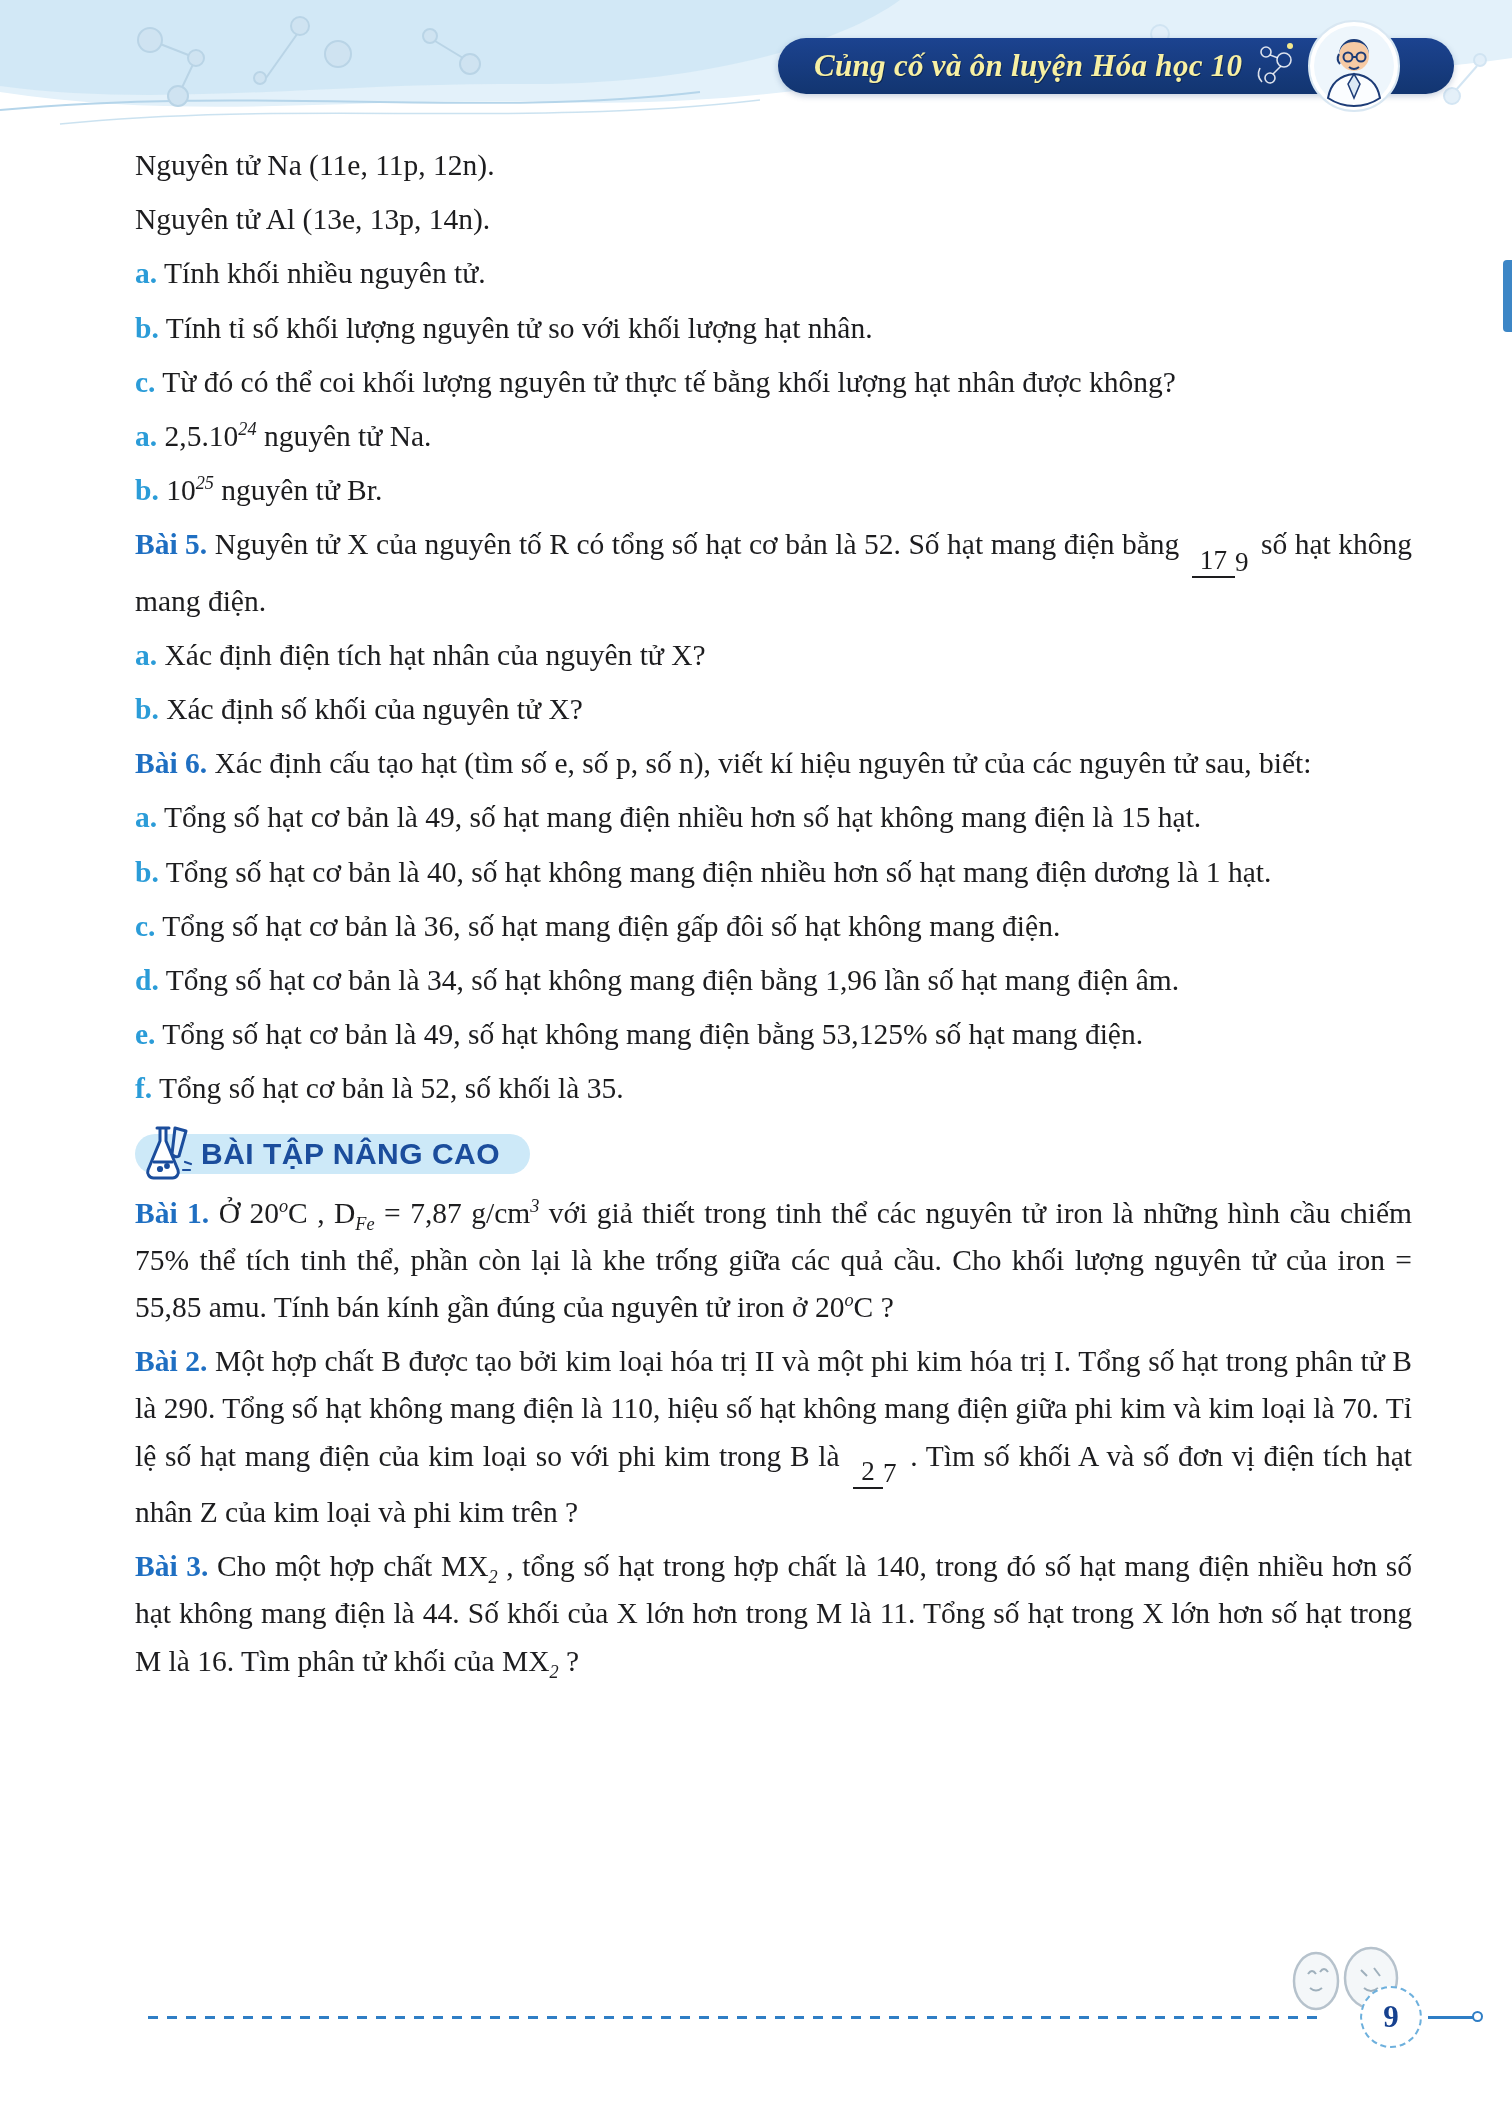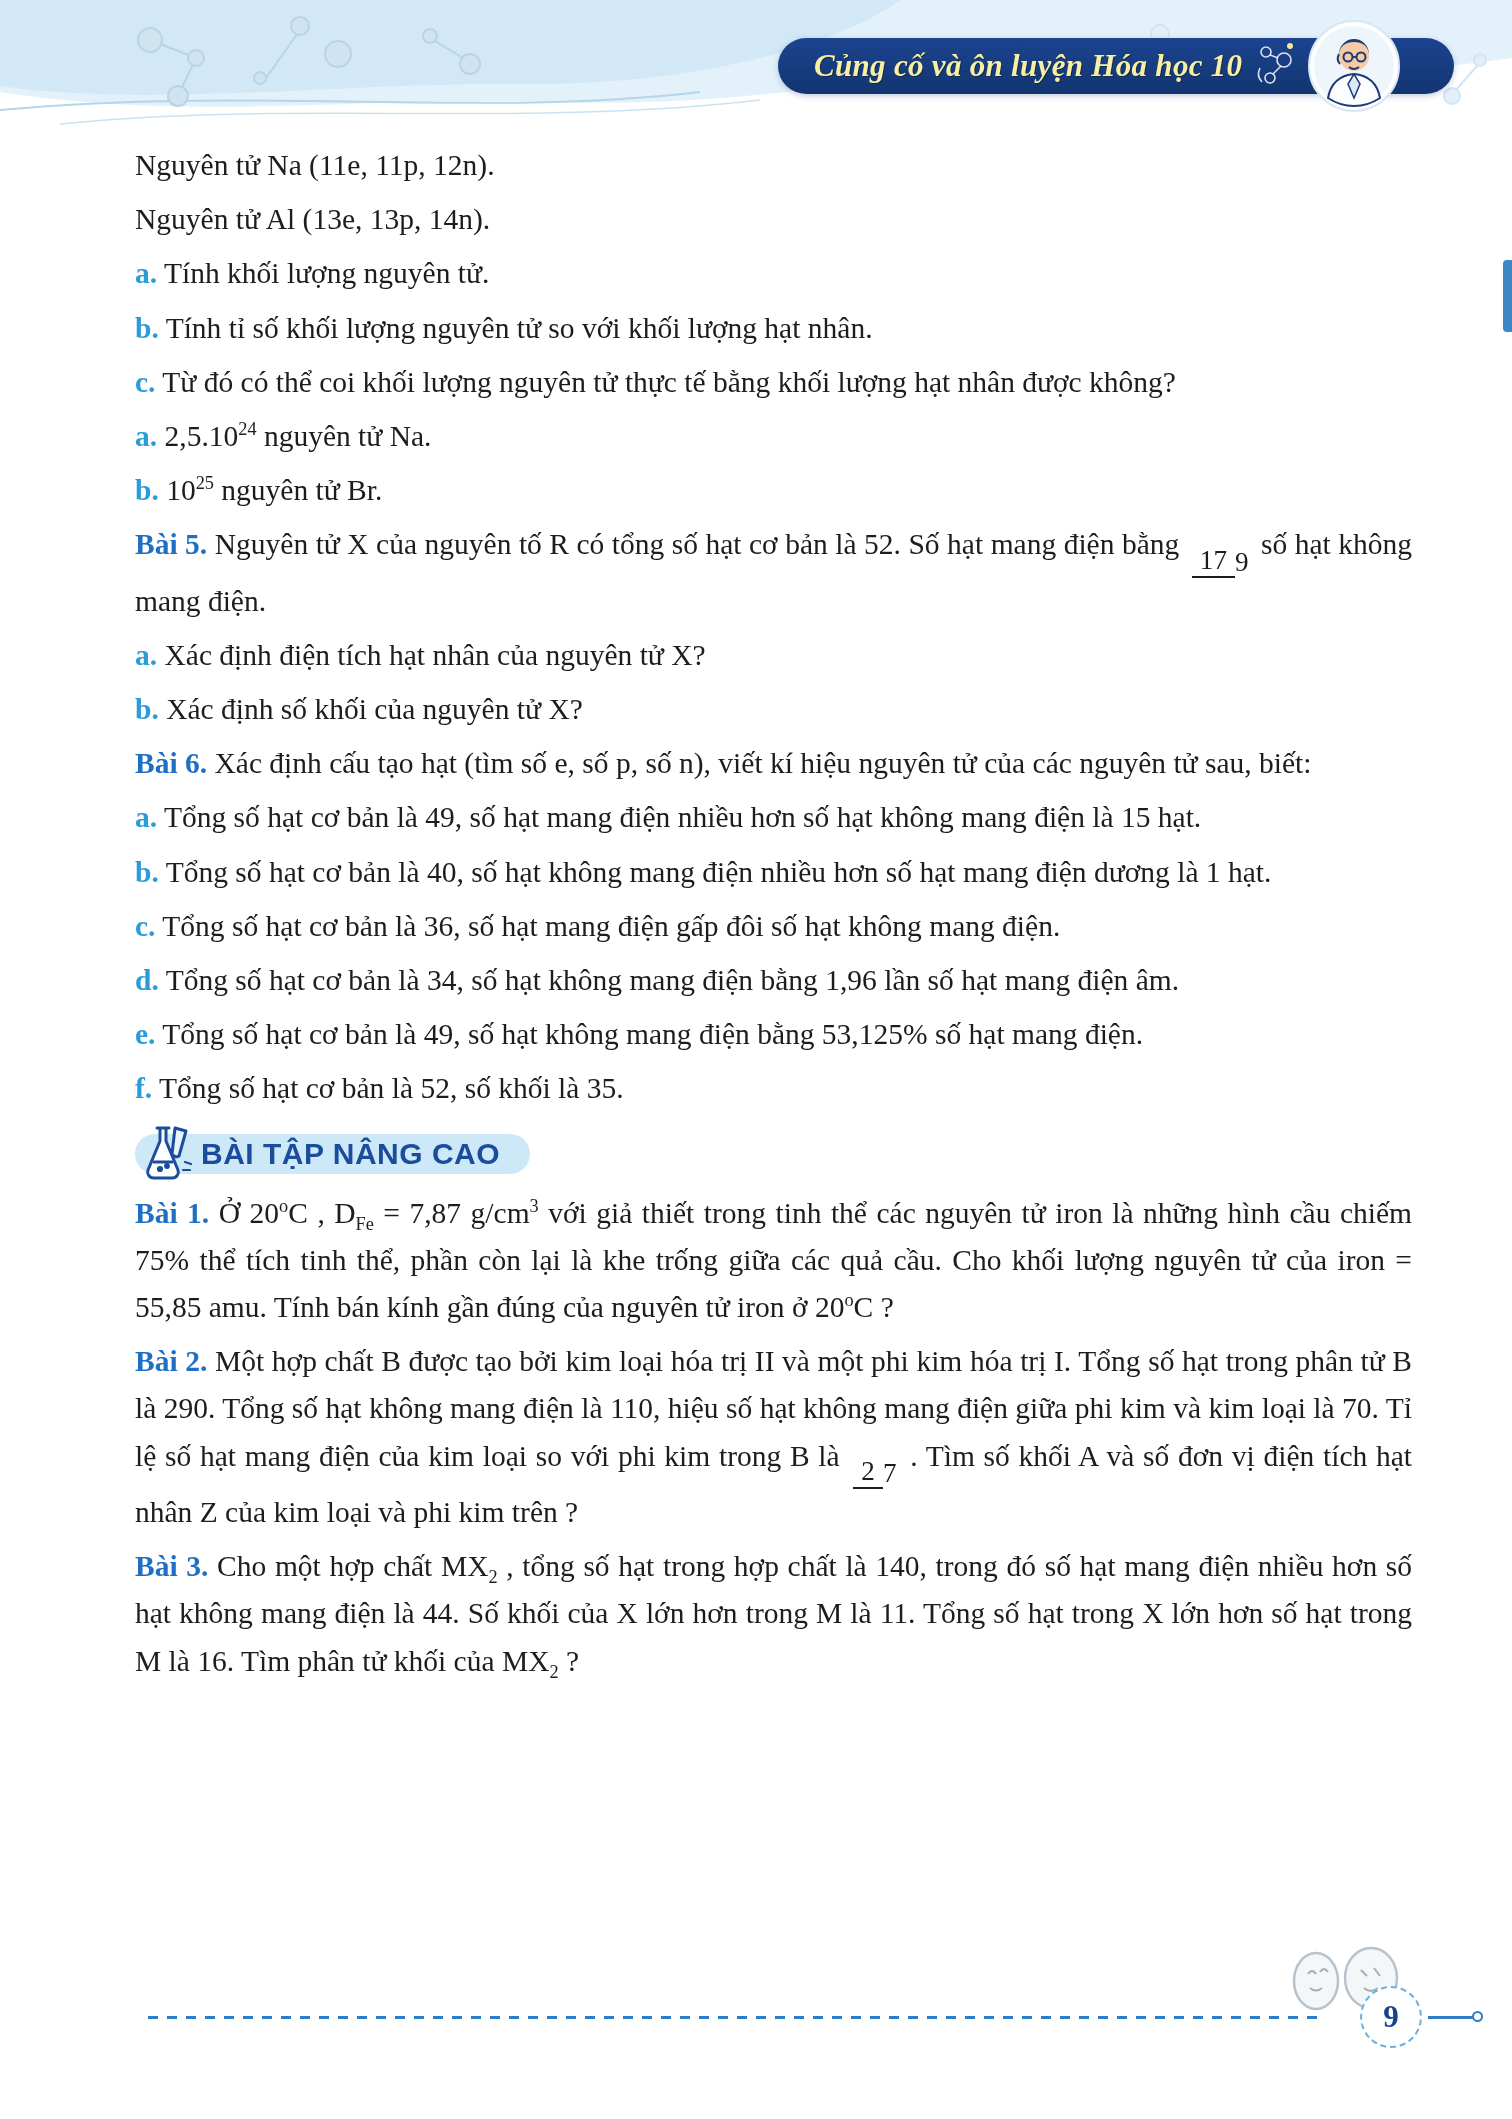--- a/index.html
+++ b/index.html
@@ -61,21 +61,21 @@
   }
 
   
   .content{
     position:absolute;left:135px;top:142px;width:1277px;
     font-size:29.5px;line-height:1.6;
   }
   .para{margin:0 0 7px 0;text-align:justify;}
   .para .bai{color:var(--accent-bai);font-weight:700;}
   .para .letter{color:var(--accent-letter);font-weight:700;}
-  sup,sub{line-height:0;font-size:.62em;}
+  sup,sub{line-height:0;font-size:.62em;font-style:italic;}
   .frac{
     display:inline-flex;flex-direction:row;align-items:center;
     vertical-align:-0.55em;line-height:1.05;font-size:.92em;
     margin:0 5px;text-align:center;
   }
   .frac .num{padding:0 8px 1px;border-bottom:2px solid var(--text);}
   .frac .den{padding-top:1px;}
 
   .section-band{
     position:relative;
@@ -177,21 +177,21 @@
       </div>
     </div>
   </header>
 
   <div class="edge-tab"></div>
 
   <main class="content">
     <div id="blocks-before">
         <p class="para"><span>Nguyên tử Na (11e, 11p, 12n).</span></p>
         <p class="para"><span>Nguyên tử Al (13e, 13p, 14n).</span></p>
-        <p class="para"><span class="letter">a.</span><span> Tính khối lượng nguyên tử.</span></p>
+        <p class="para"><span class="letter">a.</span><span> Tính khối nhiều nguyên tử.</span></p>
         <p class="para"><span class="letter">b.</span><span> Tính tỉ số khối lượng nguyên tử so với khối lượng hạt nhân.</span></p>
         <p class="para"><span class="letter">c.</span><span> Từ đó có thể coi khối lượng nguyên tử thực tế bằng khối lượng hạt nhân được không?</span></p>
         <p class="para"><span class="letter">a.</span><span> 2,5.10</span><sup>24</sup><span> nguyên tử Na.</span></p>
         <p class="para"><span class="letter">b.</span><span> 10</span><sup>25</sup><span> nguyên tử Br.</span></p>
         <p class="para"><span class="bai">Bài 5.</span><span> Nguyên tử X của nguyên tố R có tổng số hạt cơ bản là 52. Số hạt mang điện bằng </span><span class="frac">
             <span class="num">17</span>
             <span class="den">9</span>
           </span><span> số hạt không mang điện.</span></p>
         <p class="para"><span class="letter">a.</span><span> Xác định điện tích hạt nhân của nguyên tử X?</span></p>
         <p class="para"><span class="letter">b.</span><span> Xác định số khối của nguyên tử X?</span></p>

